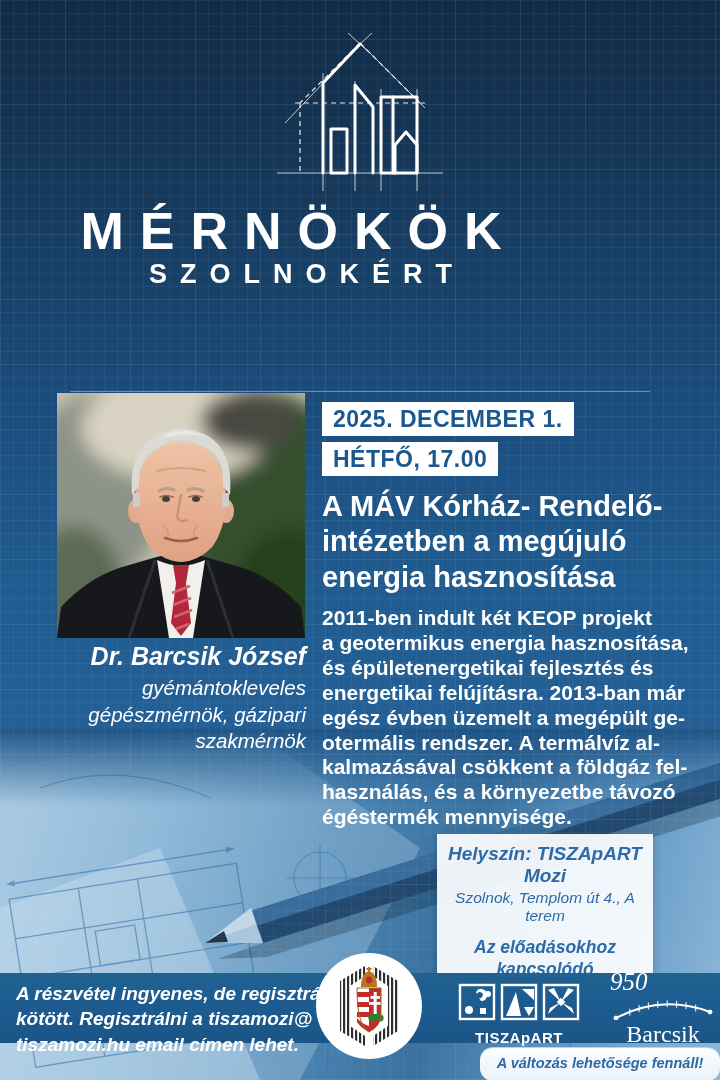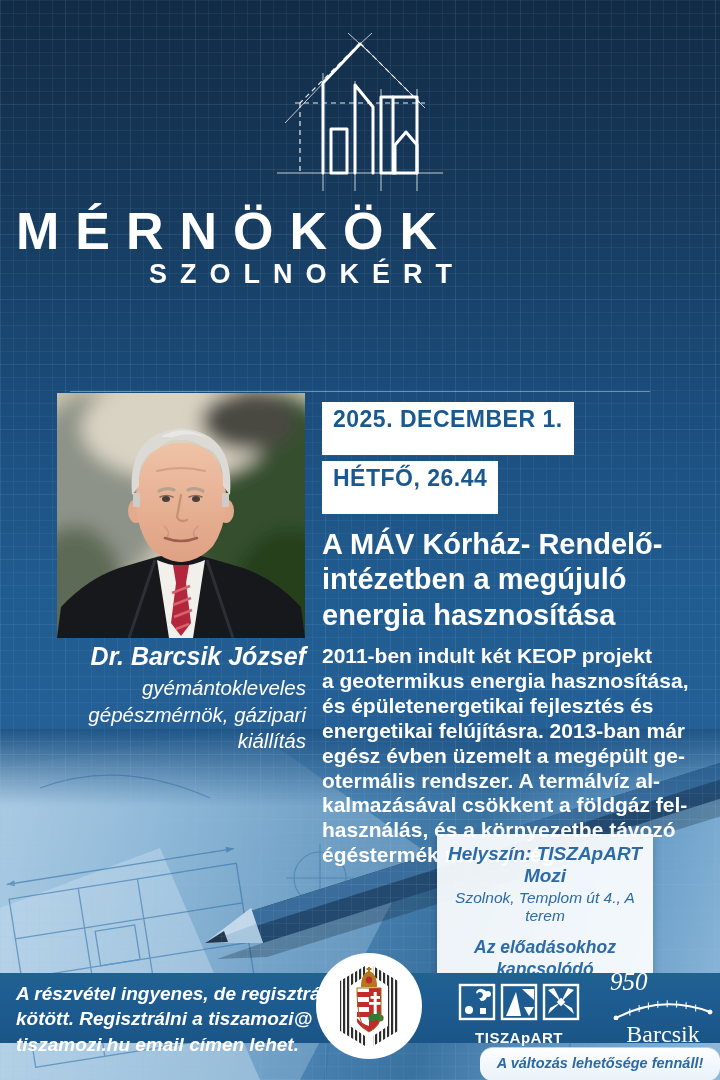--- a/index.html
+++ b/index.html
@@ -27,21 +27,21 @@
     background:linear-gradient(105deg,#a9c9e2 0%,#7faed1 22%,#4d86b4 45%,#39719f 62%,#6298c4 80%,#8fb9da 100%);
   }
   .photo-band::before{
     content:"";position:absolute;inset:0;
     background:linear-gradient(180deg,#1e5486 0,rgba(30,84,134,0) 78px);
   }
 
   
   .logo-svg{position:absolute;left:265px;top:33px;z-index:3;}
   .main-title{
-    position:absolute;left:0;top:201px;width:582px;z-index:3;text-align:left;
+    position:absolute;left:0;top:201px;width:582px;z-index:3;text-align:center;
     font-size:52px;font-weight:700;letter-spacing:16px;padding-left:16px;box-sizing:border-box;
   }
   .sub-title{
     position:absolute;left:0;top:259px;width:601px;z-index:3;text-align:center;
     font-size:27px;font-weight:600;letter-spacing:13px;padding-left:13px;box-sizing:border-box;
   }
   .series{
     position:absolute;left:0;top:302px;width:720px;z-index:3;text-align:center;
     font-size:19px;font-weight:700;font-style:italic;line-height:1.3;white-space:pre-line;
   }
@@ -49,21 +49,21 @@
   
   .portrait{position:absolute;left:57px;top:393px;width:248px;height:245px;z-index:3;overflow:hidden;}
   .speaker{position:absolute;left:28px;top:642px;width:278px;z-index:3;text-align:right;font-style:italic;}
   .speaker-name{font-size:25px;font-weight:700;margin:0 0 4px 0;}
   .speaker-titles{font-size:20.5px;font-weight:400;line-height:1.3;white-space:pre-line;}
 
   
   .event-col{position:absolute;left:322px;top:402px;width:384px;z-index:3;}
   .date-badge{
     display:table;background:#fff;color:var(--badge-text,#1a5990);
-    font-size:23px;font-weight:800;letter-spacing:.5px;padding:4px 11px 22px 11px;
+    font-size:23px;font-weight:800;letter-spacing:.5px;padding:4px 11px 3px 11px;
   }
   .date-badge + .date-badge{margin-top:6px;}
   .event-title{margin-top:13px;font-size:29px;font-weight:800;line-height:1.22;white-space:pre-line;}
   .event-desc{margin-top:11px;font-size:21px;font-weight:700;line-height:1.185;white-space:pre-line;}
 
   
   .venue-box{
     position:absolute;left:437px;top:834px;width:216px;height:143px;z-index:3;
     background:rgba(252,254,255,.93);color:var(--venue-text,#2d6ba8);
     text-align:center;font-style:italic;box-sizing:border-box;padding:9px 6px;
@@ -231,26 +231,26 @@
       </g>
       <ellipse cx="109" cy="106" rx="4" ry="3" fill="#4a3f38"></ellipse>
       <ellipse cx="139" cy="106" rx="4" ry="3" fill="#4a3f38"></ellipse>
     </svg>
   </div>
 
   <div class="speaker">
     <p class="speaker-name">Dr. Barcsik József</p>
     <div class="speaker-titles">gyémántokleveles
 gépészmérnök, gázipari
-kiállítás</div>
+szakmérnök</div>
   </div>
 
   <div class="event-col">
     <div class="date-badge">2025. DECEMBER 1.</div>
-    <div class="date-badge">HÉTFŐ, 26.44</div>
+    <div class="date-badge">HÉTFŐ, 17.00</div>
     <div class="event-title">A MÁV Kórház- Rendelő-
 intézetben a megújuló
 energia hasznosítása</div>
     <div class="event-desc">2011-ben indult két KEOP projekt
 a geotermikus energia hasznosítása,
 és épületenergetikai fejlesztés és
 energetikai felújításra. 2013-ban már
 egész évben üzemelt a megépült ge-
 otermális rendszer. A termálvíz al-
 kalmazásával csökkent a földgáz fel-

